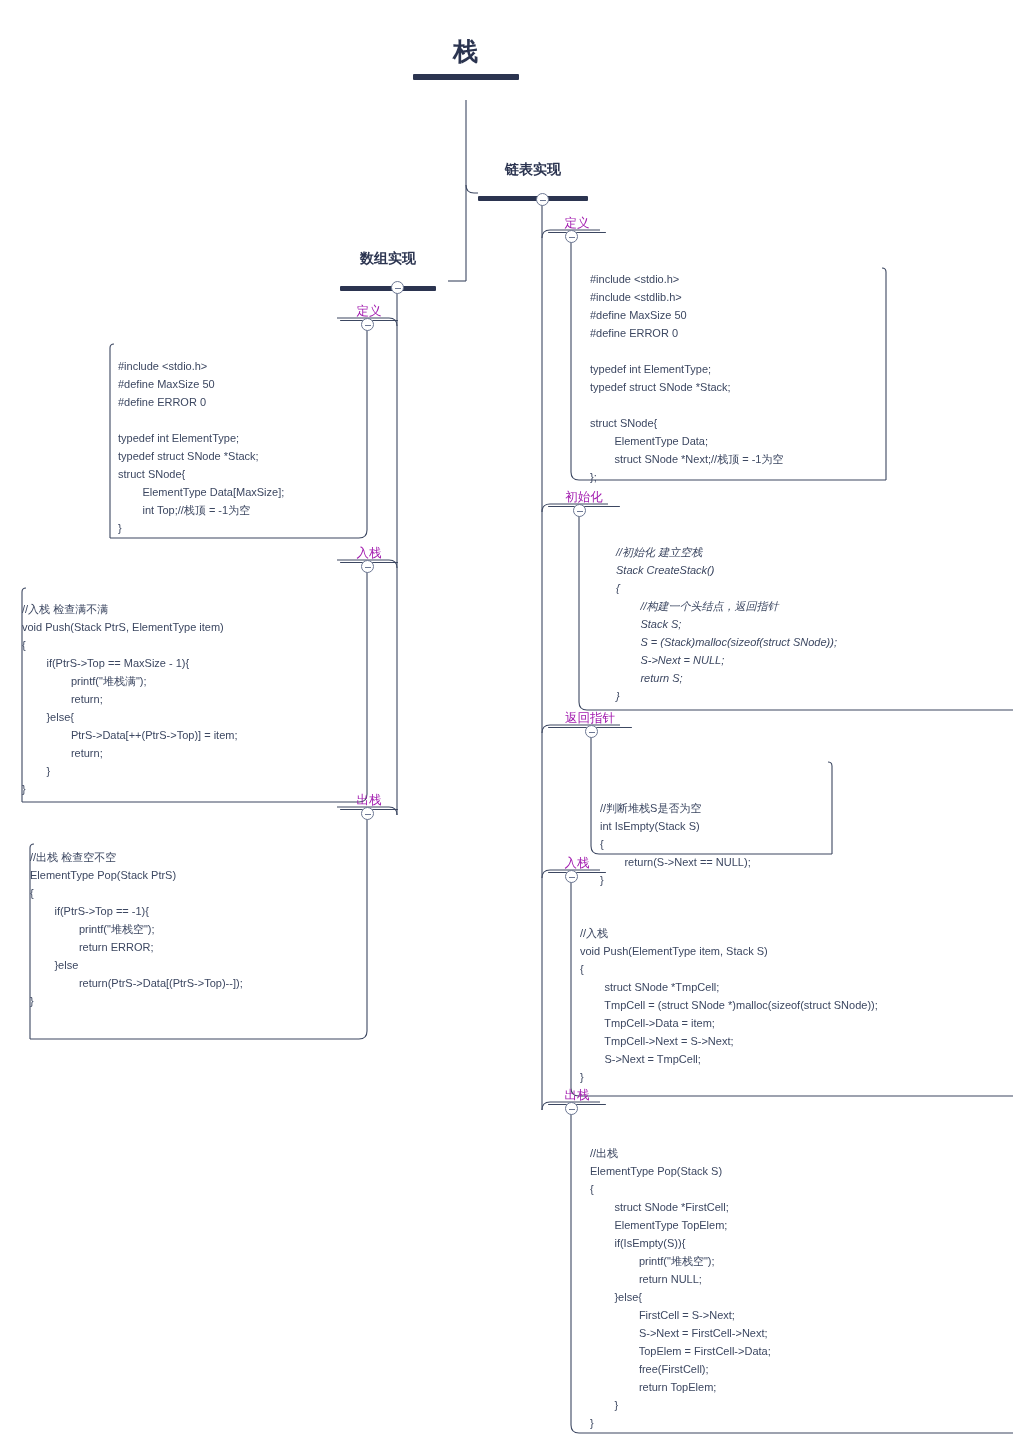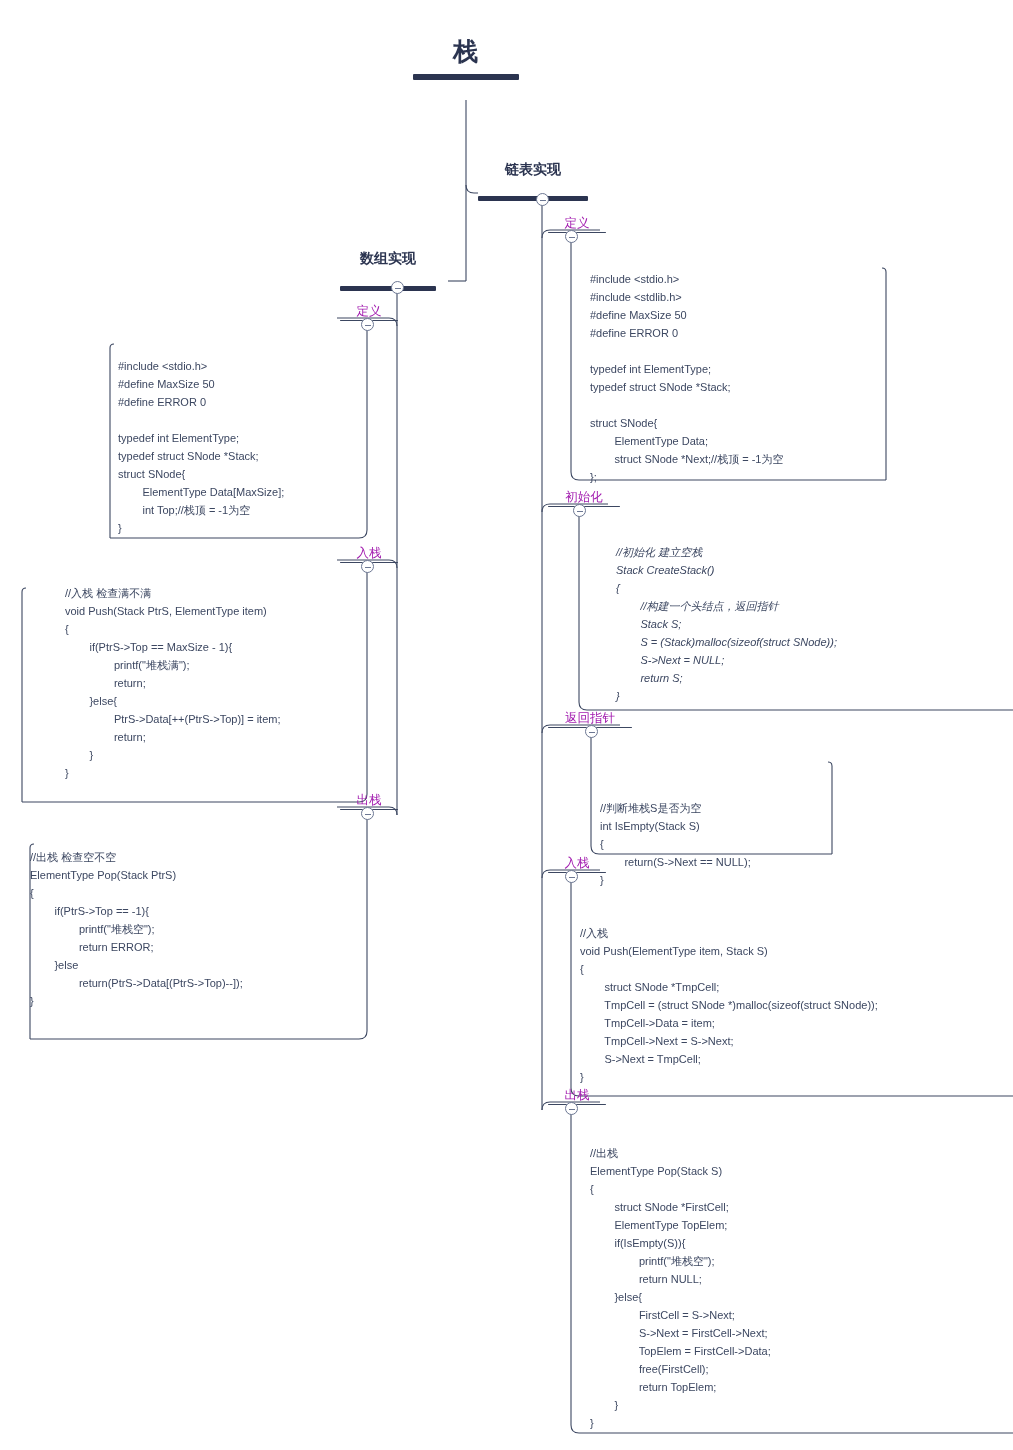--- a/index.html
+++ b/index.html
@@ -233,21 +233,21 @@
 #define MaxSize 50
 #define ERROR 0
 
 typedef int ElementType;
 typedef struct SNode *Stack;
 struct SNode{
         ElementType Data[MaxSize];
         int Top;//栈顶 = -1为空
 }</pre>
 
-  <pre class="code" style="left:22px; top:584px;padding-left:43px;">//入栈 检查满不满
+  <pre class="code" style="left:22px; top:600px;">//入栈 检查满不满
 void Push(Stack PtrS, ElementType item)
 {
         if(PtrS-&gt;Top == MaxSize - 1){
                 printf("堆栈满");
                 return;
         }else{
                 PtrS-&gt;Data[++(PtrS-&gt;Top)] = item;
                 return;
         }
 }</pre>

